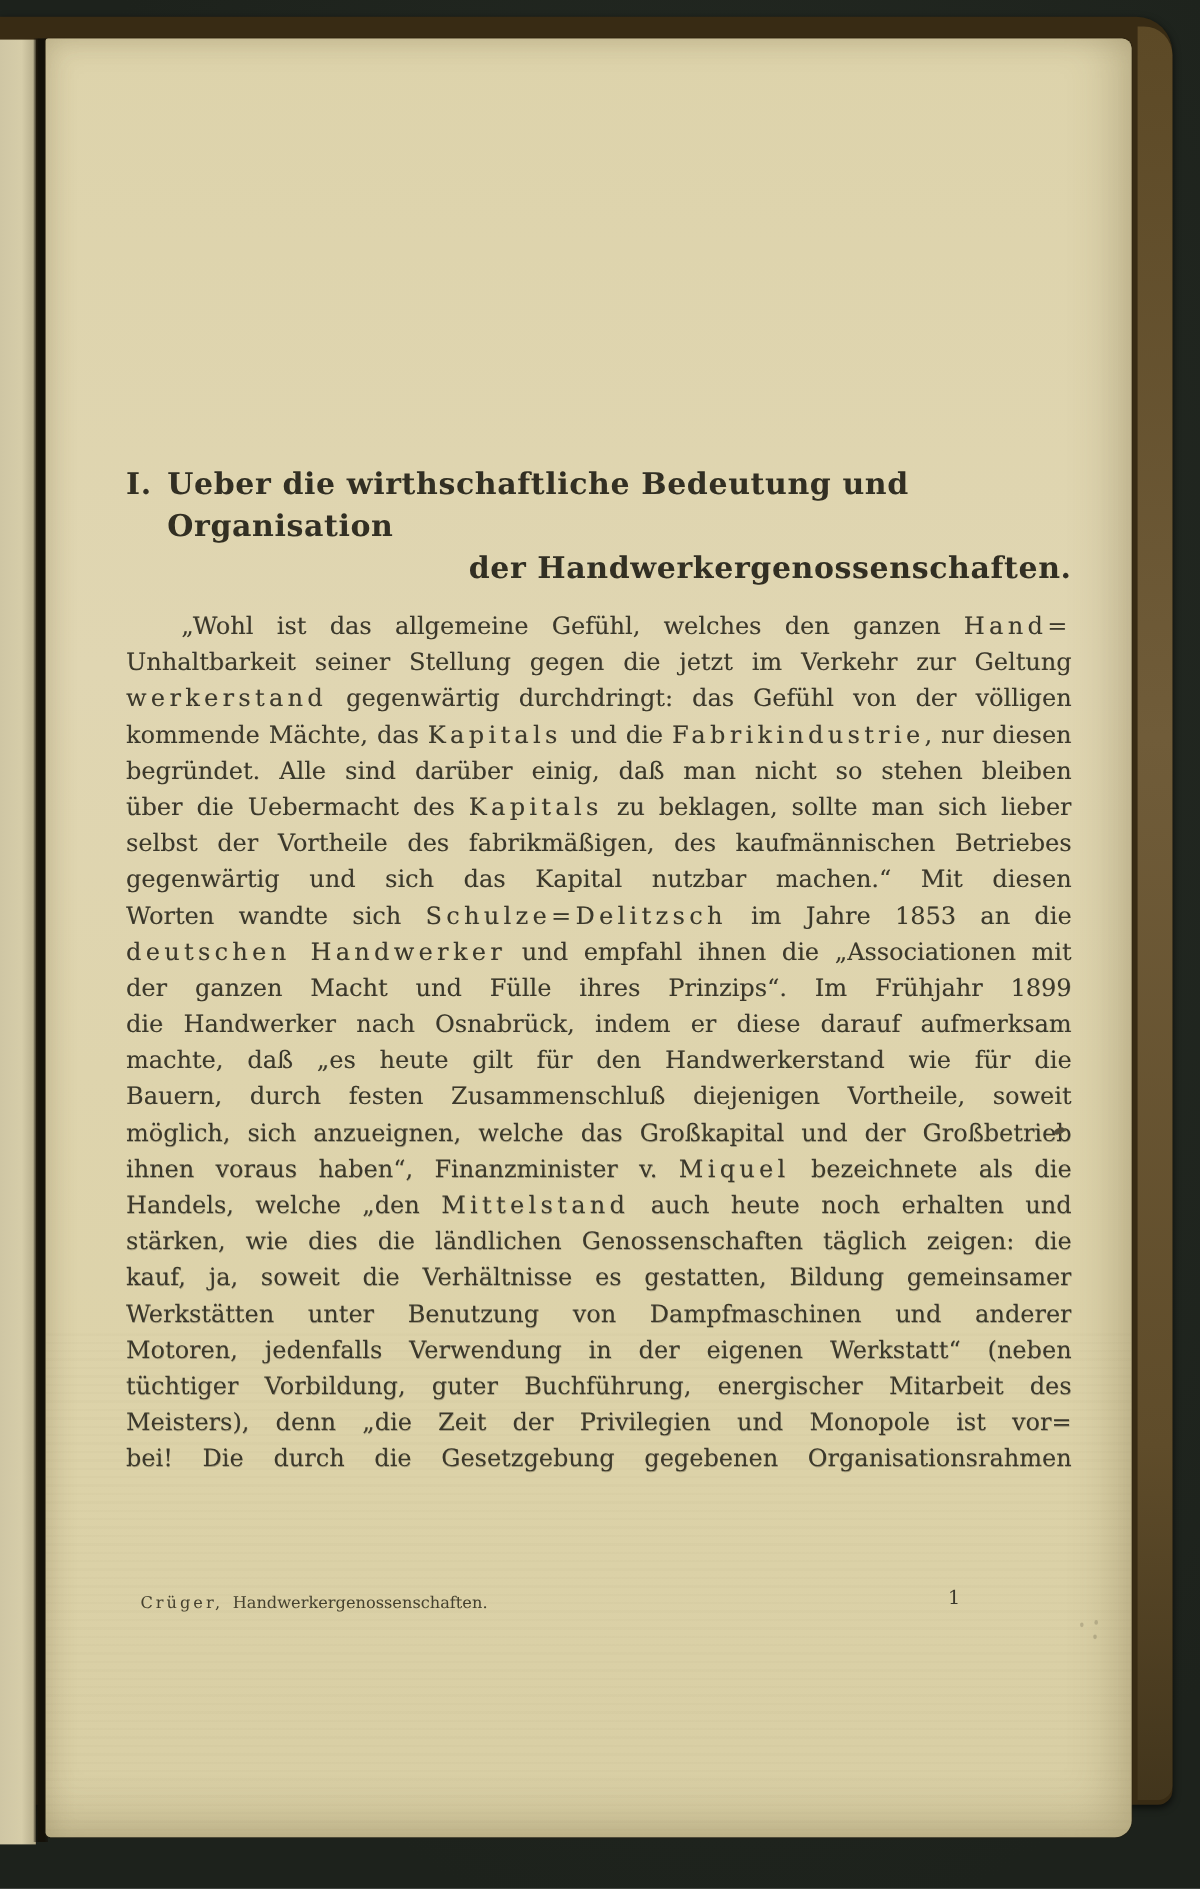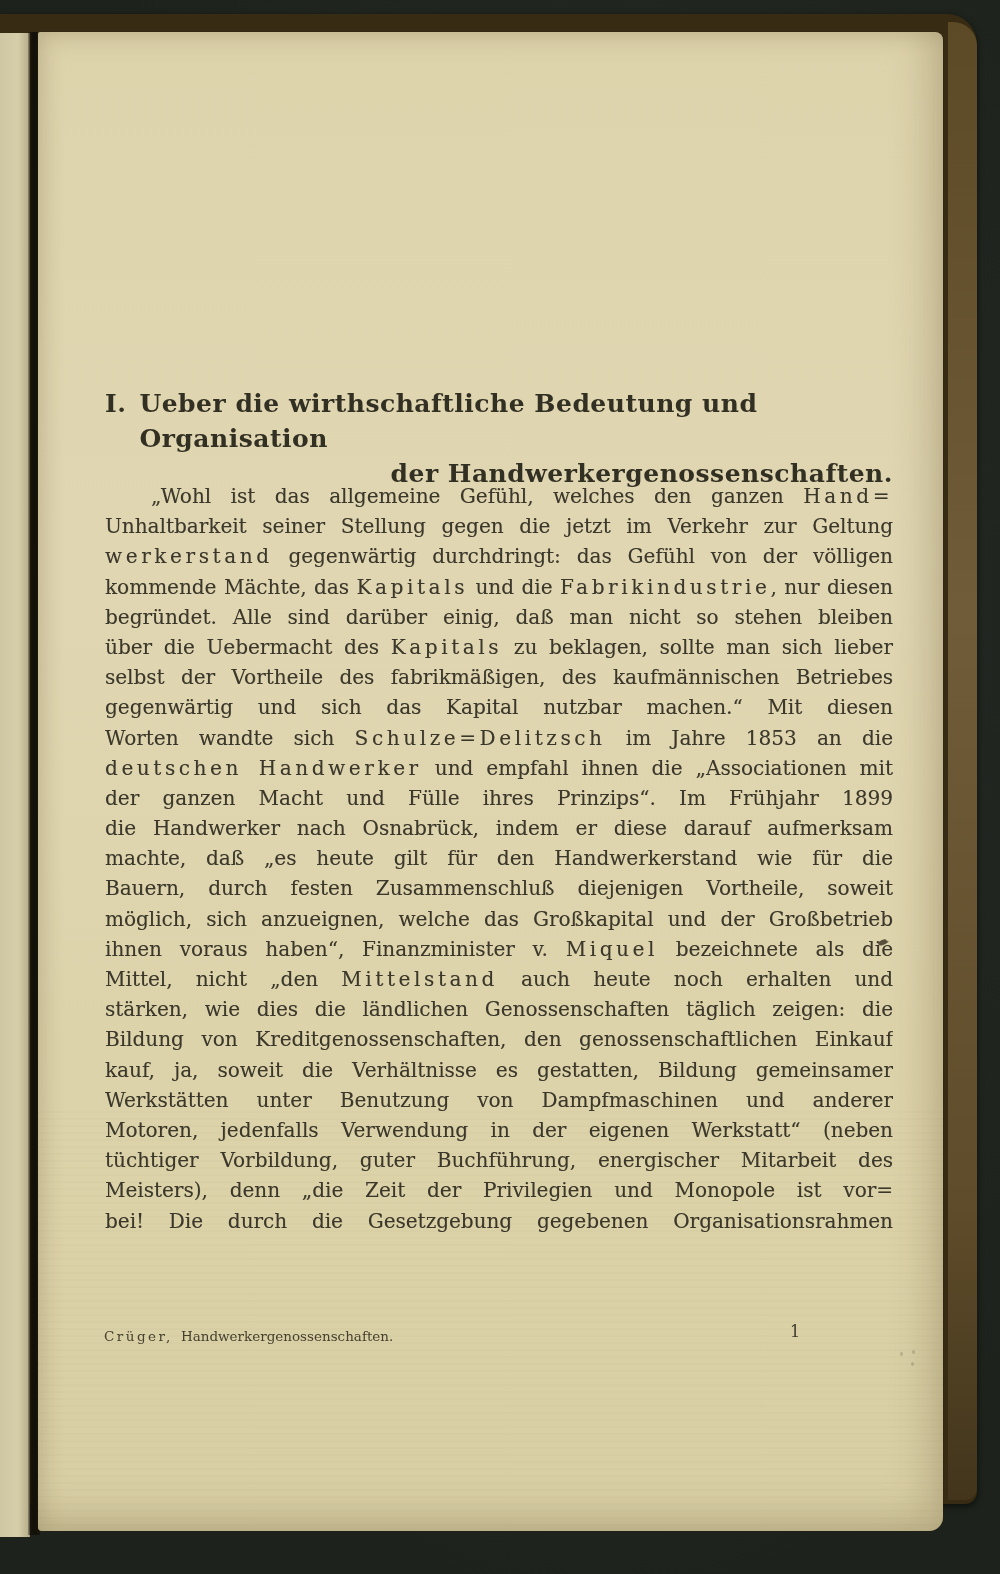--- a/index.html
+++ b/index.html
@@ -48,24 +48,24 @@
   .h-line2{display:block;text-align:right;}
   .body{
     position:absolute;left:67px;top:449px;width:788px;overflow:hidden;
     color:#3b382b;font-size:20px;
     text-shadow:.3px .3px 0 rgba(60,55,40,.35);
   }
   .bline{
     height:30.2px;line-height:30.2px;
     text-align:justify;text-align-last:justify;
   }
-  .bline.indent{padding-left:46px;}
+  .bline.indent{padding-left:46px;margin-top:25px;}
   .sperr{letter-spacing:.18em;}
   .footer-sig{
-    position:absolute;left:66px;top:1296px;
+    position:absolute;left:79px;top:1296px;
     font-size:13.5px;color:#45412f;
   }
   .sig-author{letter-spacing:2.5px;margin-right:8px;}
   .page-num{
     position:absolute;left:752px;top:1290px;
     font-size:16px;color:#3b382b;
   }
   .speck{
     position:absolute;left:840px;top:908px;width:9px;height:5px;
     background:#57503c;border-radius:60% 40% 50% 50%;
@@ -110,23 +110,22 @@
         <div class="bline"><span>selbst der Vortheile des fabrikmäßigen, des kaufmännischen Betriebes</span></div>
         <div class="bline"><span>gegenwärtig und sich das Kapital nutzbar machen.“ Mit diesen</span></div>
         <div class="bline"><span>Worten wandte sich </span><span class="sperr">Schulze=Delitzsch</span><span> im Jahre 1853 an die</span></div>
         <div class="bline"><span class="sperr">deutschen Handwerker</span><span> und empfahl ihnen die „Associationen mit</span></div>
         <div class="bline"><span>der ganzen Macht und Fülle ihres Prinzips“. Im Frühjahr 1899</span></div>
         <div class="bline"><span>die Handwerker nach Osnabrück, indem er diese darauf aufmerksam</span></div>
         <div class="bline"><span>machte, daß „es heute gilt für den Handwerkerstand wie für die</span></div>
         <div class="bline"><span>Bauern, durch festen Zusammenschluß diejenigen Vortheile, soweit</span></div>
         <div class="bline"><span>möglich, sich anzueignen, welche das Großkapital und der Großbetrieb</span></div>
         <div class="bline"><span>ihnen voraus haben“, Finanzminister v. </span><span class="sperr">Miquel</span><span> bezeichnete als die</span></div>
-        <div class="bline"><span>Mittel, nicht „den </span><span class="sperr">Mittelstand</span><span> auch heute noch erhalten und</span></div>
+        <div class="bline"><span>Handels, welche „den </span><span class="sperr">Mittelstand</span><span> auch heute noch erhalten und</span></div>
         <div class="bline"><span>stärken, wie dies die ländlichen Genossenschaften täglich zeigen: die</span></div>
-        <div class="bline"><span>Bildung von Kreditgenossenschaften, den genossenschaftlichen Einkauf</span></div>
         <div class="bline"><span>kauf, ja, soweit die Verhältnisse es gestatten, Bildung gemeinsamer</span></div>
         <div class="bline"><span>Werkstätten unter Benutzung von Dampfmaschinen und anderer</span></div>
         <div class="bline"><span>Motoren, jedenfalls Verwendung in der eigenen Werkstatt“ (neben</span></div>
         <div class="bline"><span>tüchtiger Vorbildung, guter Buchführung, energischer Mitarbeit des</span></div>
         <div class="bline"><span>Meisters), denn „die Zeit der Privilegien und Monopole ist vor=</span></div>
         <div class="bline"><span>bei! Die durch die Gesetzgebung gegebenen Organisationsrahmen</span></div>
       </div>
 
     <div class="footer-sig">
       <span class="sig-author">Crüger,</span><span class="sig-title">Handwerkergenossenschaften.</span>

